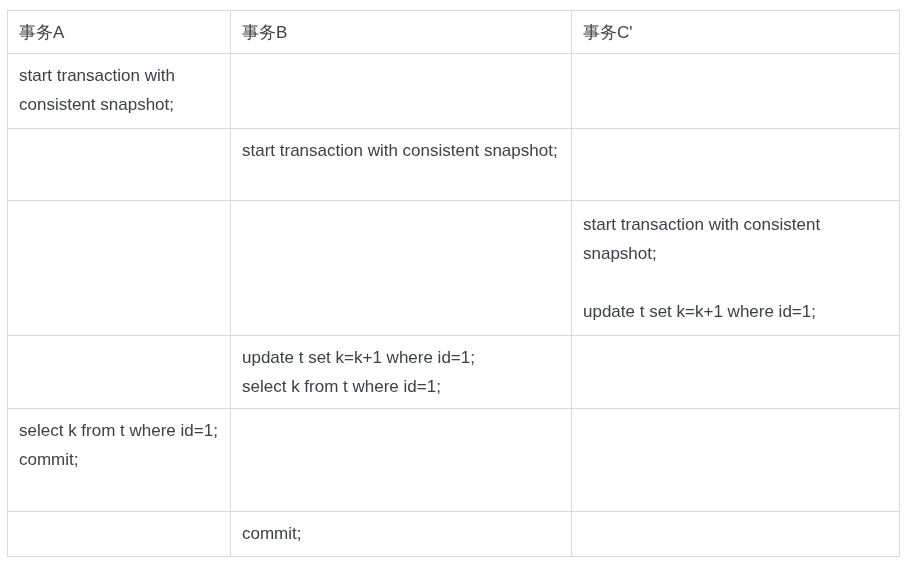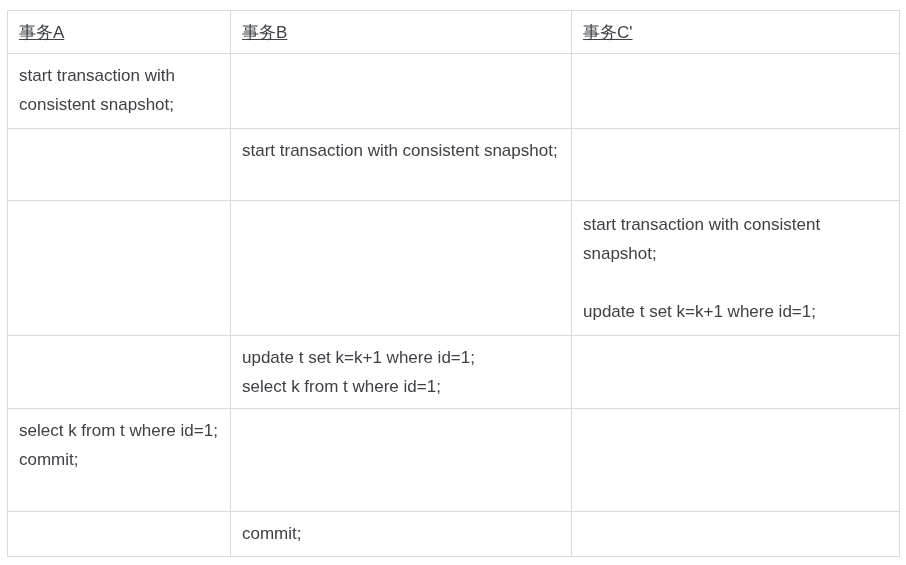--- a/index.html
+++ b/index.html
@@ -39,21 +39,20 @@
     white-space: pre-wrap;
     word-wrap: break-word;
     overflow: hidden;
     background: #ffffff;
   }
   table.tx-table th {
     height: 43px;
     vertical-align: middle;
     padding-top: 0;
     padding-bottom: 0;
-    text-decoration: underline;
   }
   tr.r2 td { height: 75px; }
   tr.r3 td { height: 72px; }
   tr.r4 td { height: 135px; padding-top: 9px; }
   tr.r5 td { height: 72px; }
   tr.r6 td { height: 103px; }
   tr.r7 td { height: 45px; }
 </style>
 </head>
 <body>

